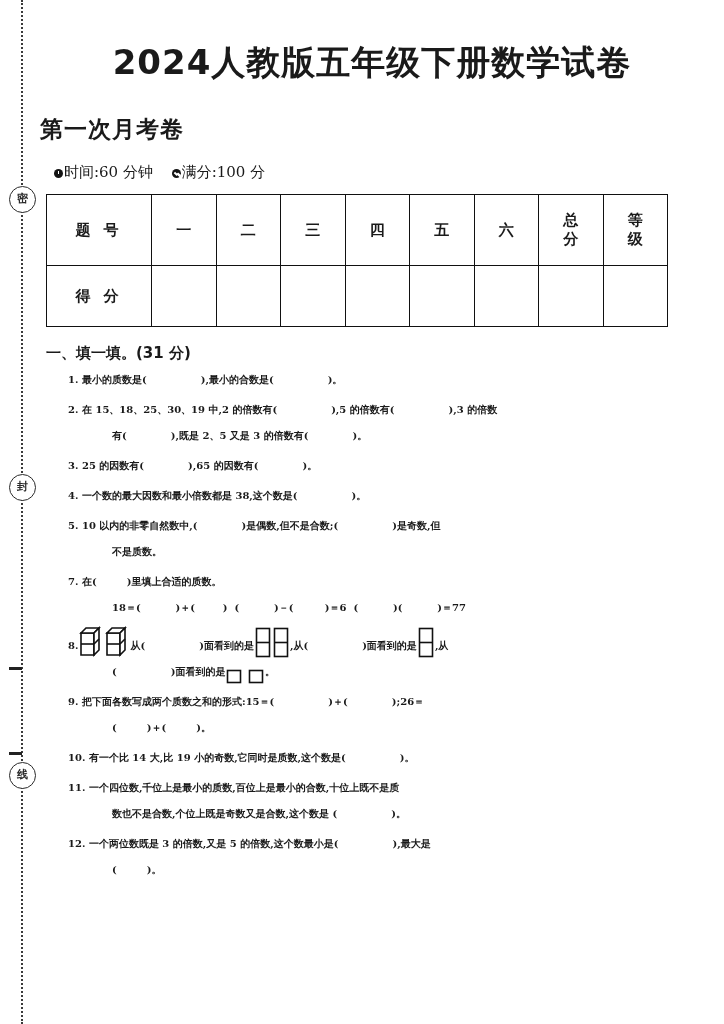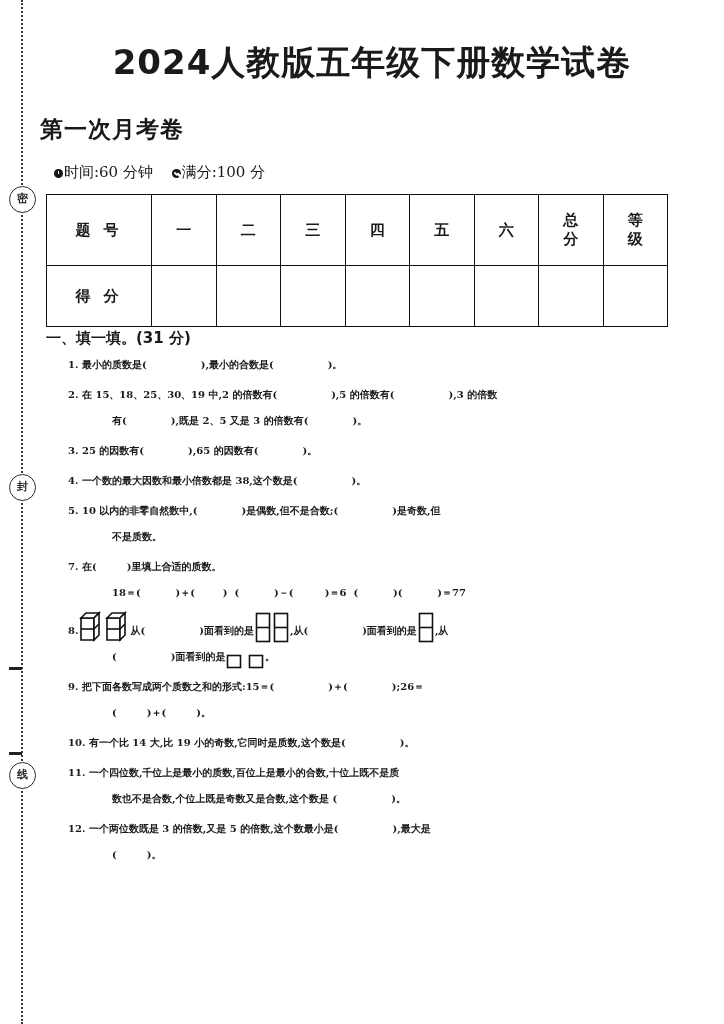--- a/index.html
+++ b/index.html
@@ -132,21 +132,21 @@
   table.score-table tr.vals td { height: 28px; }
 
   
   .section {
     margin: 0 48px 0 6px;
   }
   .section-head {
     font-size: 15px;
     font-weight: 700;
     font-family: "DejaVu Sans", "Liberation Sans", sans-serif;
-    margin-top: 2px;
+    margin-top: 17px;
     margin-bottom: 2px;
   }
   .q {
     font-size: 10px;
     line-height: 26px;
     margin-top: 4px;
     padding-left: 22px;
     text-indent: -0px;
     font-family: "DejaVu Serif", "Liberation Serif", serif;
     font-weight: 700;

